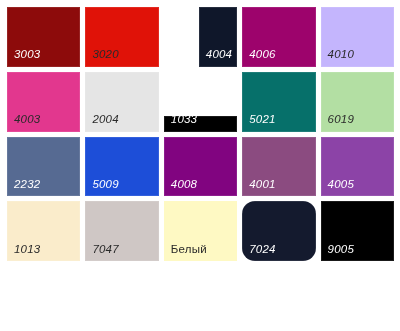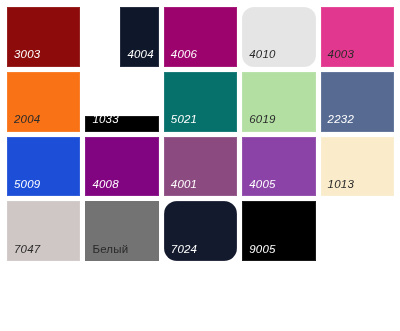--- a/index.html
+++ b/index.html
@@ -64,33 +64,36 @@
     font-style: normal;
   }
 </style>
 </head>
 <body>
 
 <div id="swatch-grid" style="background: rgb(255, 255, 255); grid-template-columns: repeat(5, 1fr); grid-template-rows: repeat(4, 1fr);">
     <div class="swatch" style="background: rgb(141, 11, 11);">
       <span class="swatch-label" style="color: rgb(255, 255, 255);">3003</span>
     </div>
+    <div class="swatch" style="background: rgb(224, 18, 8);">
+      <span class="swatch-label" style="color: rgb(42, 42, 42);">3020</span>
+    </div>
     <div class="swatch" style="background: #0f172a; margin-left: 35px;">
       <span class="swatch-label" style="color: rgb(255, 255, 255);">4004</span>
     </div>
     <div class="swatch" style="background: rgb(157, 3, 108);">
       <span class="swatch-label" style="color: rgb(255, 255, 255);">4006</span>
     </div>
-    <div class="swatch" style="background: #e5e5e5; border-radius: 12px;">
+    <div class="swatch" style="background: #c4b5fd;">
       <span class="swatch-label" style="color: rgb(42, 42, 42);">4010</span>
     </div>
     <div class="swatch" style="background: rgb(226, 55, 142);">
       <span class="swatch-label" style="color: rgb(42, 42, 42);">4003</span>
     </div>
-    <div class="swatch" style="background: #f97316;">
+    <div class="swatch" style="background: #e5e5e5;">
       <span class="swatch-label" style="color: rgb(42, 42, 42);">2004</span>
     </div>
     <div class="swatch" style="background: #000000; margin-top: 44px;">
       <span class="swatch-label" style="color: rgb(255, 255, 255);">1033</span>
     </div>
     <div class="swatch" style="background: rgb(6, 112, 106);">
       <span class="swatch-label" style="color: rgb(255, 255, 255);">5021</span>
     </div>
     <div class="swatch" style="background: rgb(179, 223, 163);">
       <span class="swatch-label" style="color: rgb(42, 42, 42);">6019</span>
@@ -109,21 +112,21 @@
     </div>
     <div class="swatch" style="background: rgb(140, 67, 167);">
       <span class="swatch-label" style="color: rgb(255, 255, 255);">4005</span>
     </div>
     <div class="swatch" style="background: rgb(250, 236, 203); padding-left: 48px;">
       <span class="swatch-label" style="color: rgb(42, 42, 42);">1013</span>
     </div>
     <div class="swatch" style="background: rgb(207, 199, 197);">
       <span class="swatch-label" style="color: rgb(42, 42, 42);">7047</span>
     </div>
-    <div class="swatch is-white" style="background: #737373;">
+    <div class="swatch is-white" style="background: #fef9c3;">
       <span class="swatch-label cyrillic" style="color: rgb(42, 42, 42);">Белый</span>
     </div>
     <div class="swatch" style="background: rgb(20, 26, 46); border-radius: 13px;">
       <span class="swatch-label" style="color: rgb(255, 255, 255);">7024</span>
     </div>
     <div class="swatch" style="background: rgb(0, 0, 0);">
       <span class="swatch-label" style="color: rgb(255, 255, 255);">9005</span>
     </div>
   </div>
 

